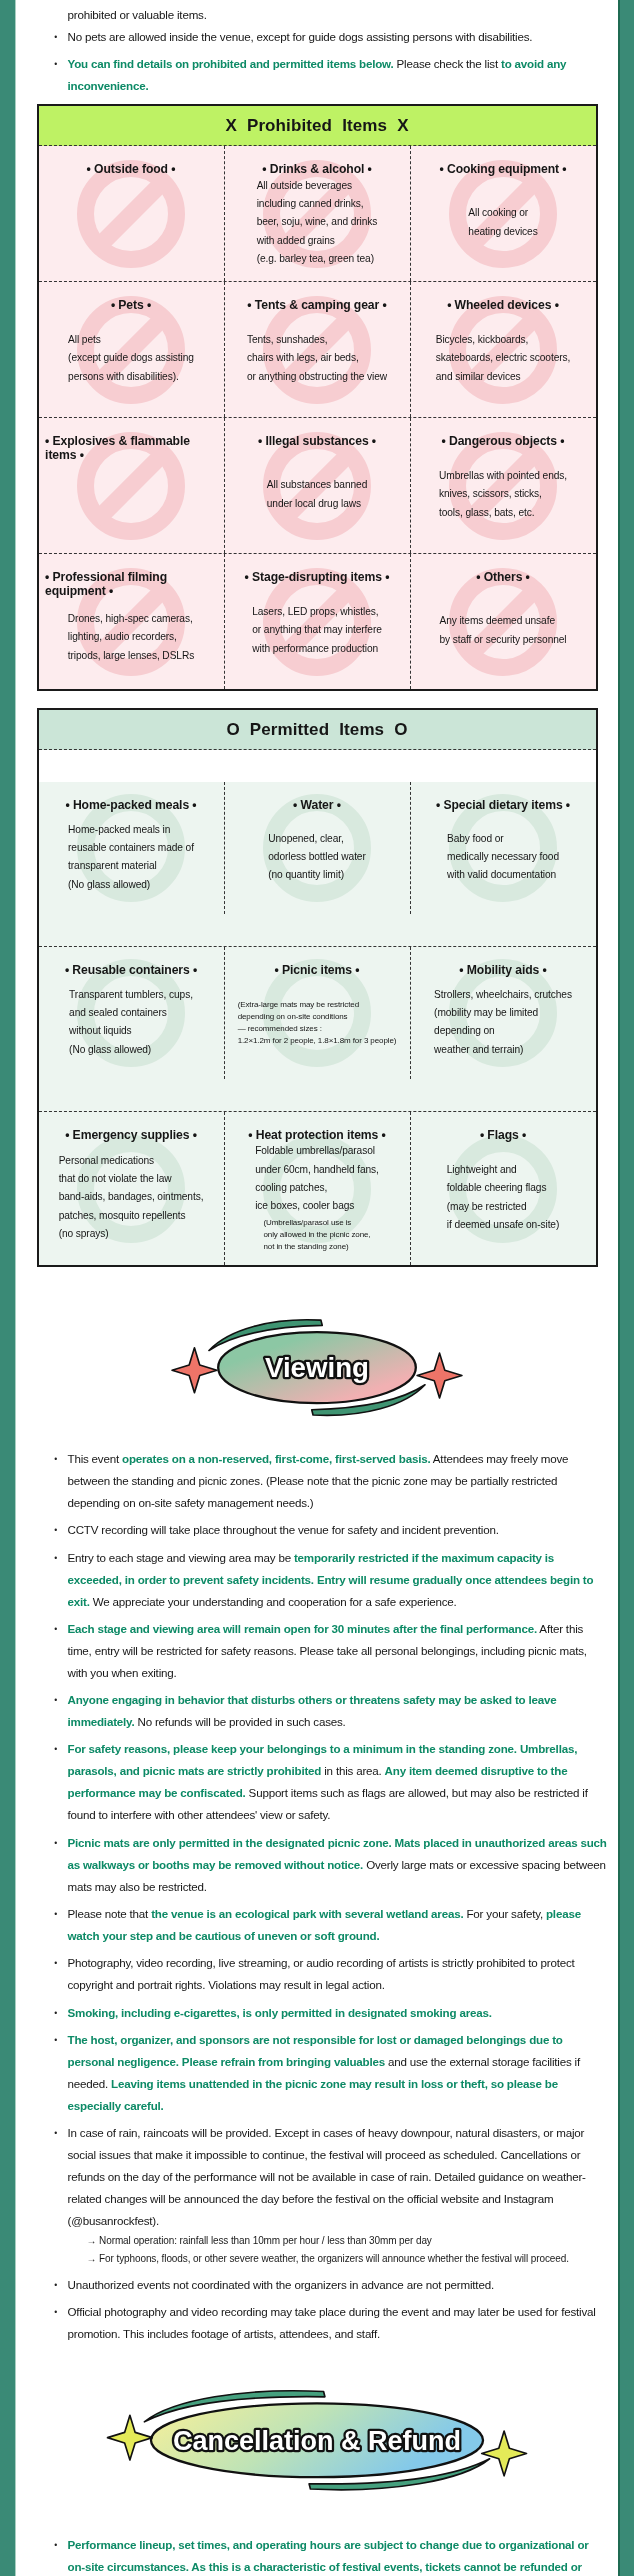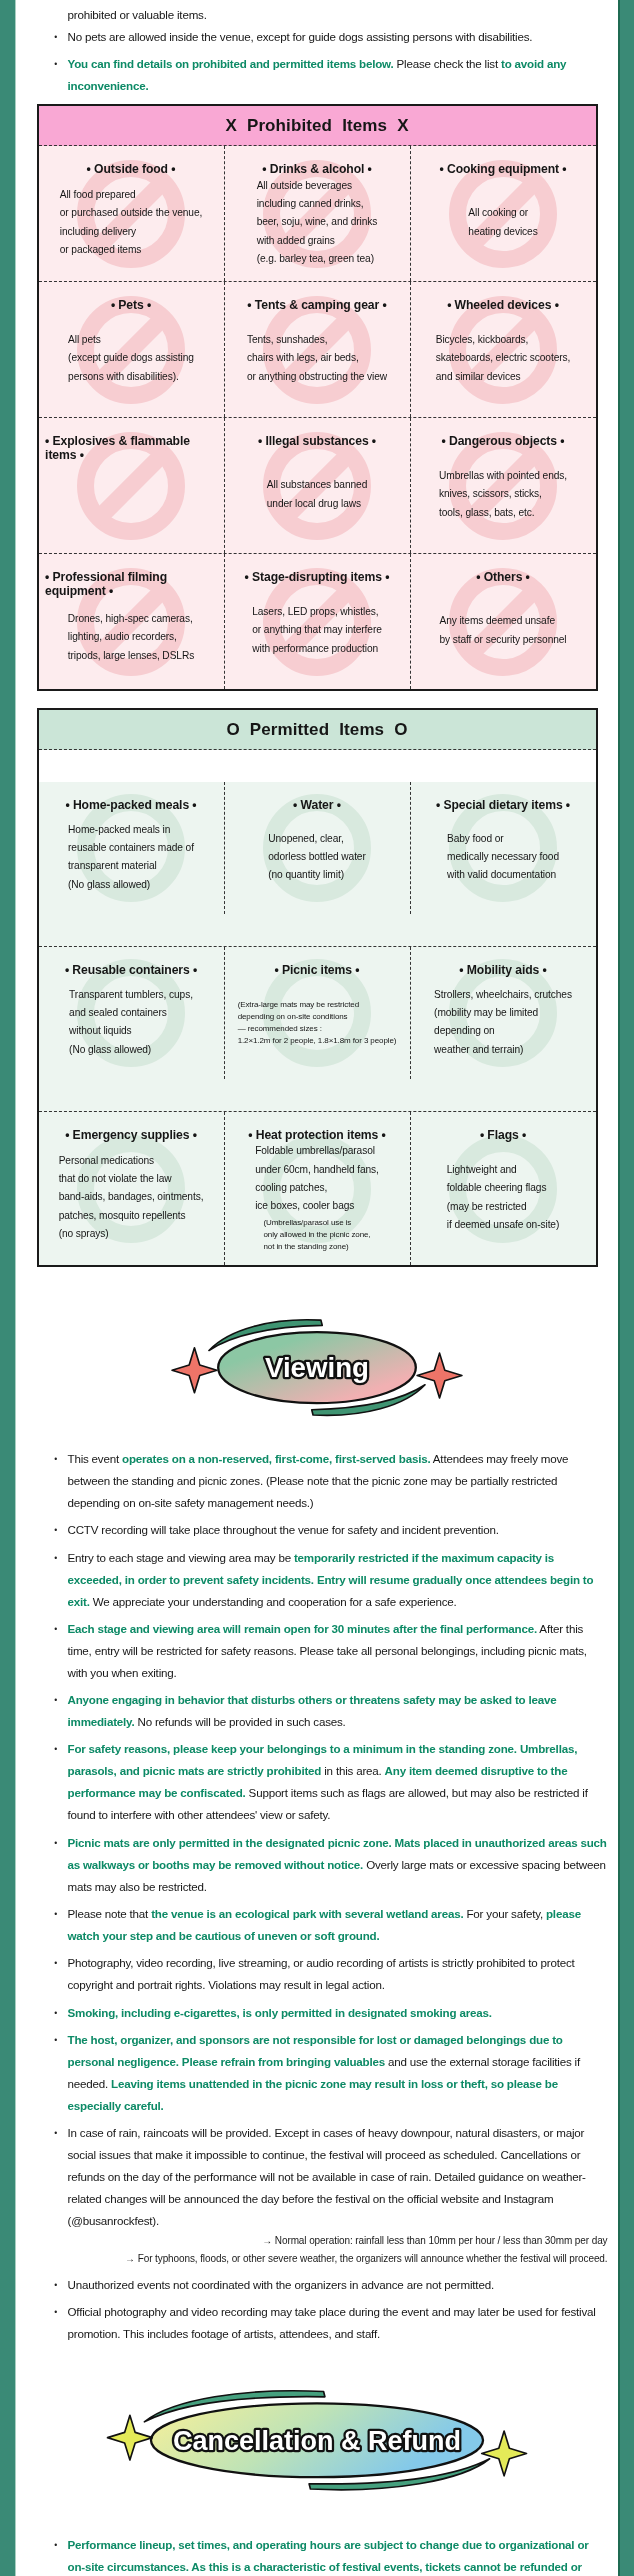--- a/index.html
+++ b/index.html
@@ -12,27 +12,27 @@
 
   
   .notes{padding:4px 13.2px 0 53px;}
   .cont-line{font-size:11.6px;line-height:22px;letter-spacing:-0.2px;}
   .bullets{padding:0 12px 0 53px;}
   .bullet-row{display:flex;margin-bottom:5.3px;}
   .bullet-row .dot{flex:0 0 13.2px;margin-left:-13.2px;font-size:8.6px;line-height:22px;color:#222;}
   .bullet-text{font-size:11.6px;line-height:22px;letter-spacing:-0.2px;max-width:560px;}
   .seg{color:#161616;}
   .seg.g{color:#0d8a66;font-weight:700;}
-  .sub-note{font-size:10px;line-height:18px;letter-spacing:-0.1px;color:#1a1a1a;margin-left:12px;text-align:right;}
+  .sub-note{font-size:10px;line-height:18px;letter-spacing:-0.1px;color:#1a1a1a;margin-left:19px;}
 
   
   .itable{width:561px;margin:0 auto;border:2px solid #1a1a1a;box-sizing:border-box;}
   .itable .thead{text-align:center;font-weight:700;font-size:17px;letter-spacing:0.1px;word-spacing:5.3px;
                  padding:10px 0 9.2px;border-bottom:1.3px dashed #333;}
-  .prohibited .thead{background:#f9a8d4;}
+  .prohibited .thead{background:#bef264;}
   .permitted .thead{background:#cbe5d7;}
   .prohibited .tbody{background:#fdecee;}
   .permitted .tbody{background:#edf5f0;}
   .trow{display:flex;}
   .trow + .trow{border-top:1.3px dashed #333;}
   .tcell{flex:1 1 0;position:relative;display:flex;flex-direction:column;align-items:center;
          padding:16px 6.6px 12px;box-sizing:border-box;overflow:hidden;}
   .tcell + .tcell{border-left:1.3px dashed #333;}
   .prohibited .trow{min-height:135px;}
   .permitted .trow{min-height:132px;margin-top:32px;}
@@ -84,26 +84,20 @@
 
     <div class="itable prohibited mt-table1" id="prohibited-table">
       <div class="thead">X  Prohibited Items  X</div>
       <div class="tbody" id="prohibited-tbody">
           <div class="trow">
             <div class="tcell">
               <div class="wm">
                 <div class="wm-slash"></div>
               </div>
               <div class="cell-title">• Outside food •</div>
-              <div class="cell-mid">
-                <div class="cell-body">All food prepared
-or purchased outside the venue,
-including delivery
-or packaged items</div>
-              </div>
             </div>
             <div class="tcell">
               <div class="wm">
                 <div class="wm-slash"></div>
               </div>
               <div class="cell-title">• Drinks &amp; alcohol •</div>
               <div class="cell-mid">
                 <div class="cell-body">All outside beverages
 including canned drinks,
 beer, soju, wine, and drinks

